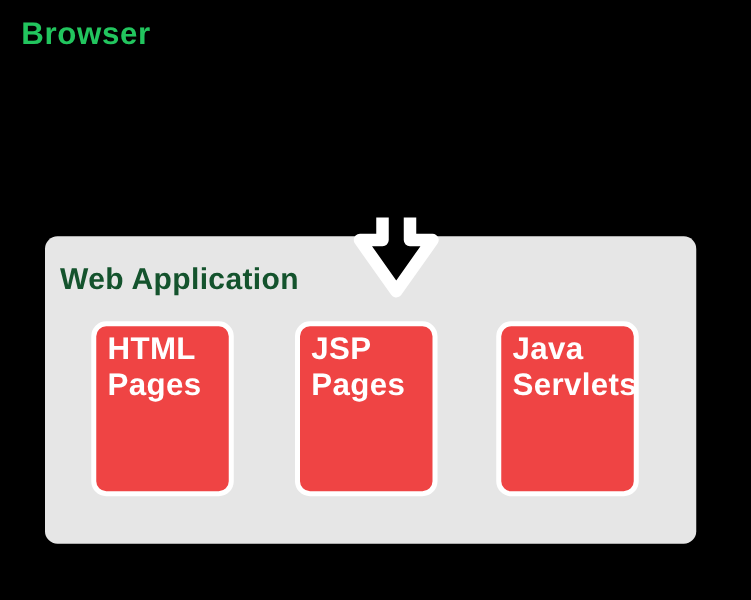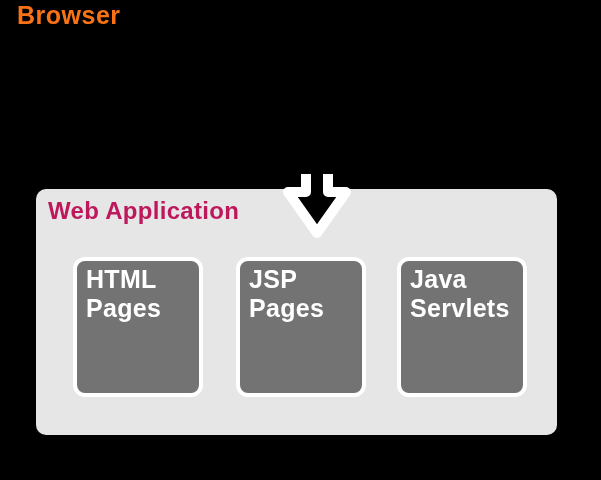--- a/index.html
+++ b/index.html
@@ -12,52 +12,52 @@
     width: 601px;
     height: 480px;
     background: #000000;
     overflow: hidden;
     font-family: "Liberation Sans", sans-serif;
     font-weight: bold;
   }
   .browser-label {
     position: absolute;
     left: 17px;
-    top: 0;
+    top: 12px;
     font-size: 25px;
     line-height: 30px;
-    color: #f97316;
+    color: #22c55e;
     letter-spacing: 0.5px;
   }
   .webapp-panel {
     position: absolute;
     left: 36px;
     top: 189px;
     width: 521px;
     height: 246px;
     background: #E6E6E6;
     border-radius: 10px;
     z-index: 1;
   }
   .webapp-title {
     position: absolute;
     left: 12px;
-    top: 7px;
+    top: 20px;
     font-size: 24px;
     line-height: 29px;
-    color: #be185d;
+    color: #14532d;
     letter-spacing: 0.3px;
   }
   .app-box {
     position: absolute;
     top: 68px;
-    width: 130px;
+    width: 114px;
     height: 140px;
     box-sizing: border-box;
-    background: #737373;
+    background: #ef4444;
     border: 4px solid #FFFFFF;
     border-radius: 12px;
     padding: 4px 6px 4px 9px;
     color: #FFFFFF;
     font-size: 25px;
     line-height: 29px;
     letter-spacing: 0.3px;
   }
   .box-html     { left: 37px;  }
   .box-jsp      { left: 200px; }

